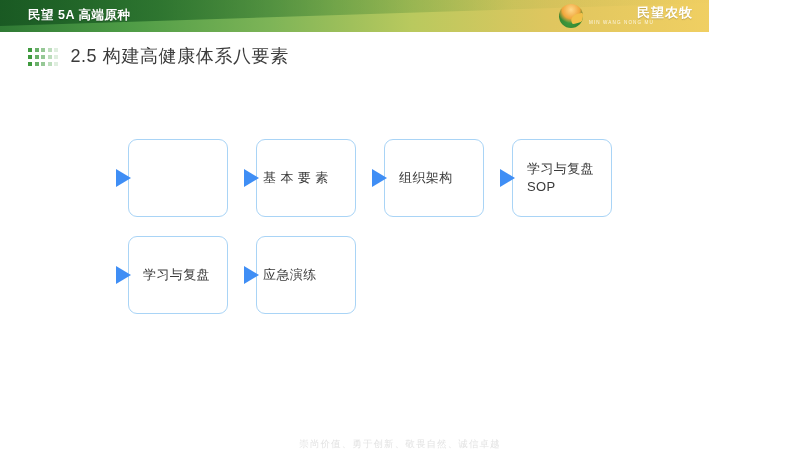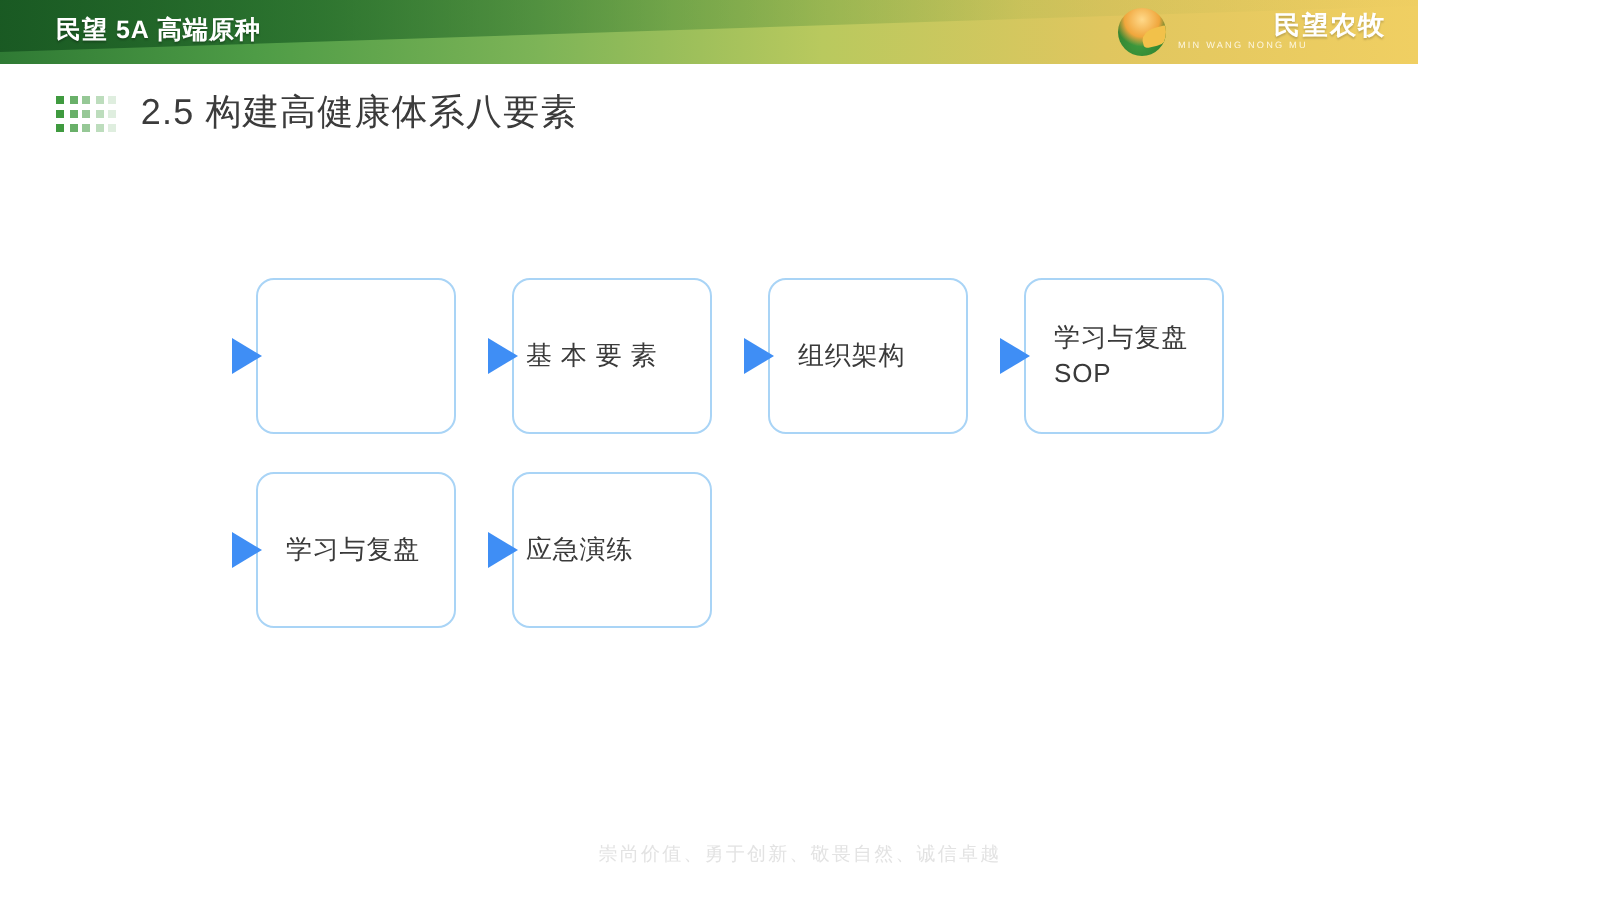--- a/index.html
+++ b/index.html
@@ -168,21 +168,21 @@
   }
   .node-label.center {
     width: 100%;
     text-align: left;
     padding-left: 6px;
   }
 
   
   .footer {
     position: absolute;
-    left: 0; top: 421px;
+    left: 0; top: 438px;
     width: 800px;
     text-align: center;
     color: #e3e3e3;
     font-size: 9.5px;
     letter-spacing: 1.1px;
   }
 </style>
 </head>
 <body>
 

